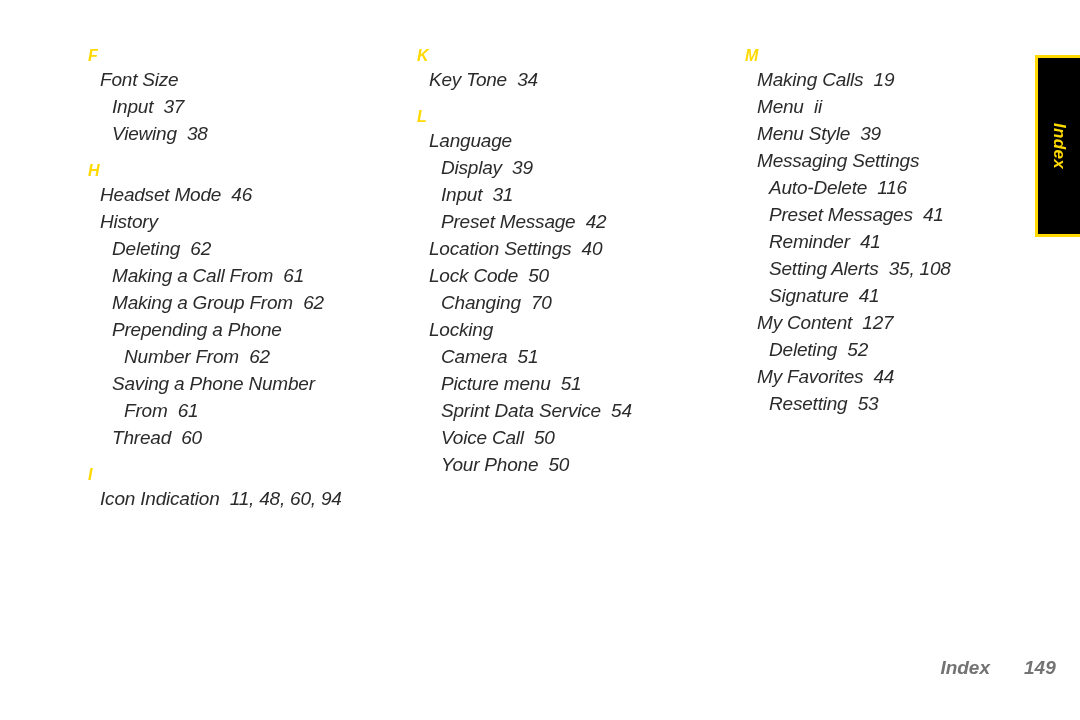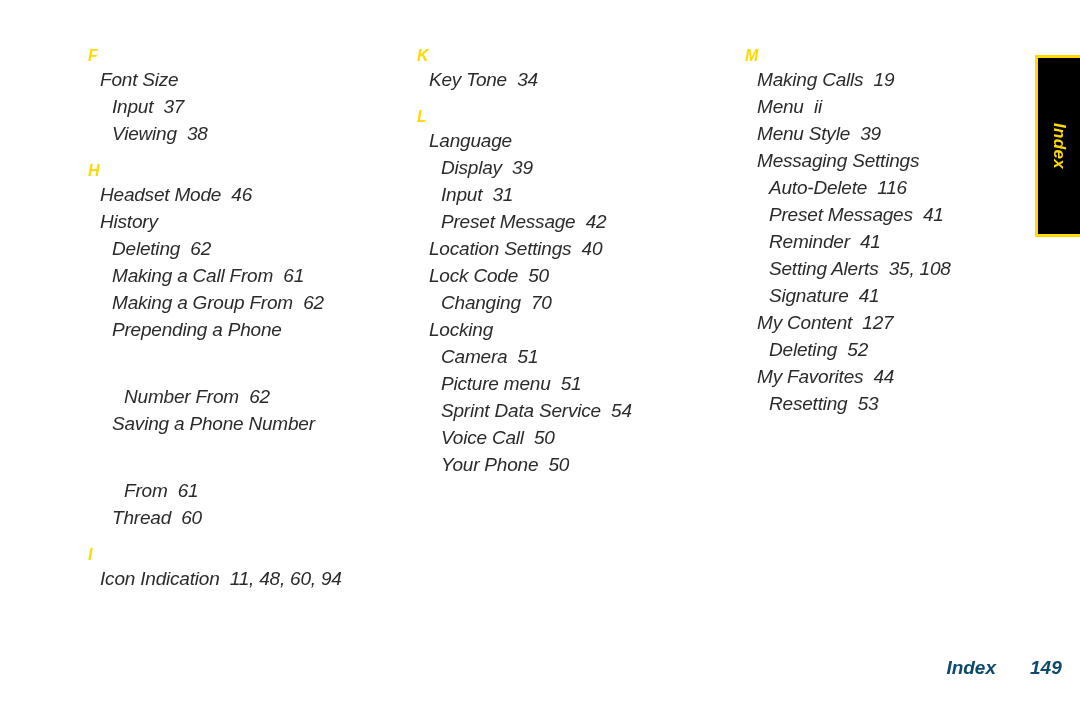--- a/index.html
+++ b/index.html
@@ -54,21 +54,21 @@
   .entry {
     font-style: italic;
     font-size: 19px;
     line-height: 27px;
     color: #2c2a2b;
     white-space: pre;
     letter-spacing: -0.2px;
   }
   .entry.lvl-0 { margin-left: 12px; }
   .entry.lvl-1 { margin-left: 24px; }
-  .entry.lvl-2 { margin-left: 36px; margin-top: 40px; }
+  .entry.lvl-2 { margin-left: 36px; }
 
   
   #index-tab {
     position: absolute;
     left: 1035px;
     top: 55px;
     width: 45px;
     height: 182px;
     background: #000000;
     border: 3px solid #ffd900;
@@ -85,28 +85,28 @@
     color: #ffd900;
     font-style: italic;
     font-weight: bold;
     font-size: 17px;
     letter-spacing: 0.3px;
   }
 
   
   #footer {
     position: absolute;
-    left: 16px;
+    left: 10px;
     top: 657px;
     width: 1048px;
     text-align: right;
     font-style: italic;
     font-weight: bold;
     font-size: 19px;
-    color: #0c4a6e;
+    color: #737373;
   }
   #footer .foot-label { margin-right: 34px; }
   #footer .foot-page  { display: inline-block; min-width: 34px; text-align: left; }
 </style>
 </head>
 <body>
 
 <div id="page">
 
   <div class="columns">

